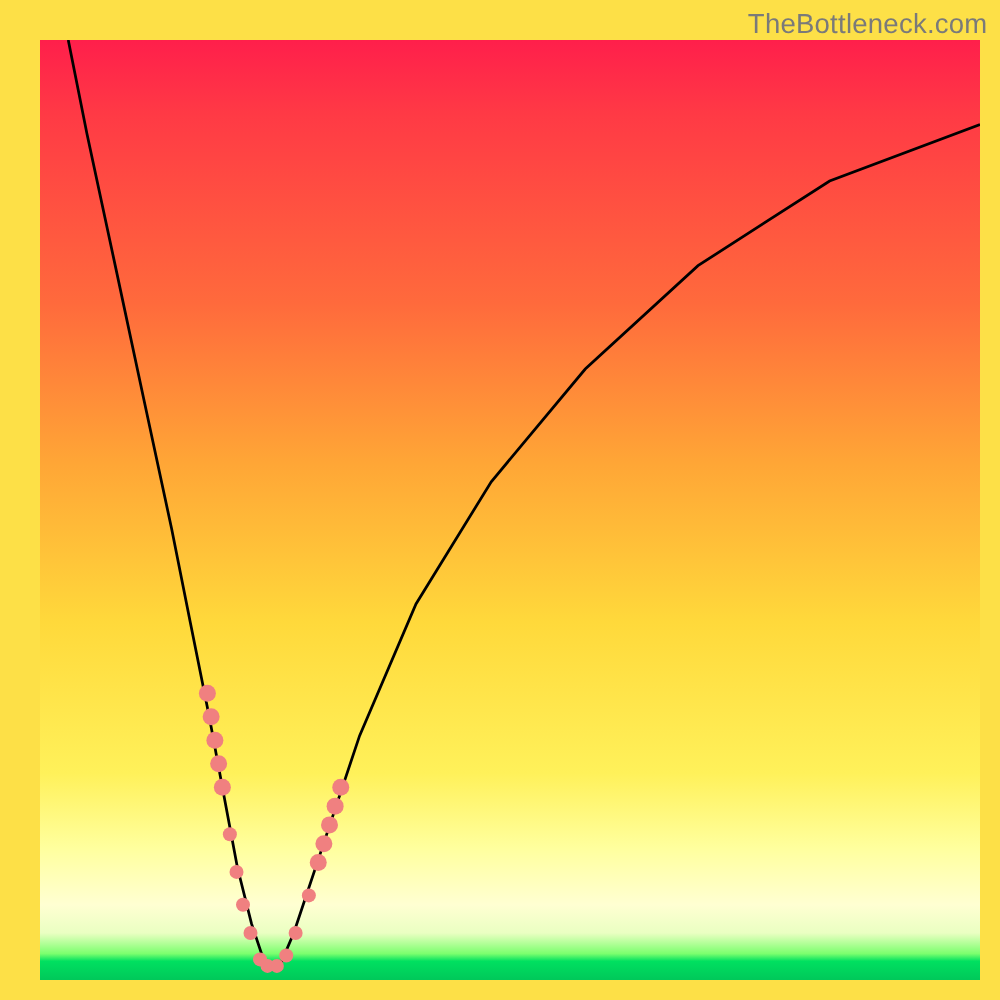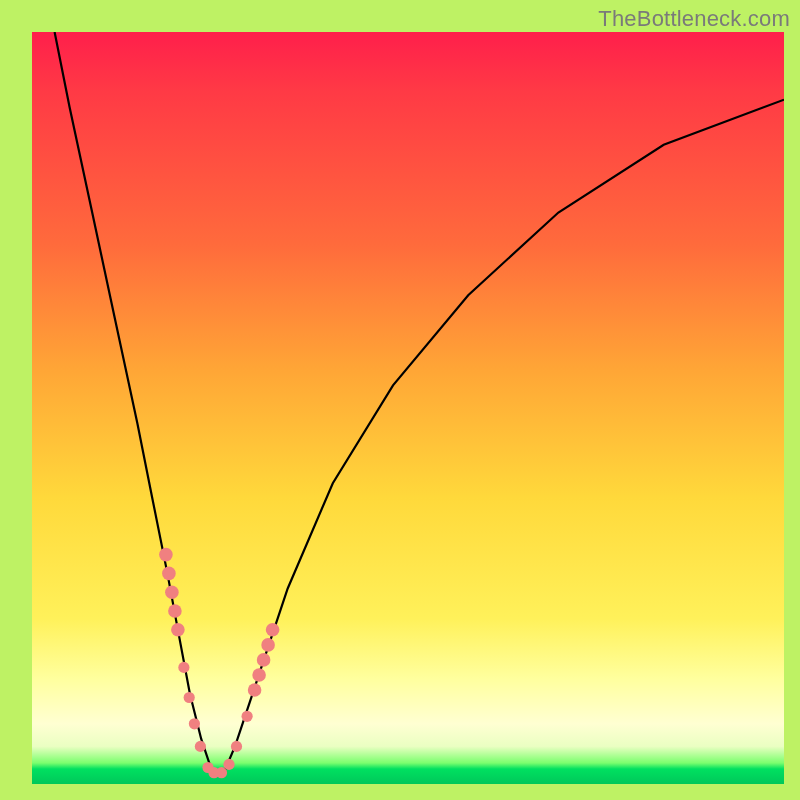--- a/index.html
+++ b/index.html
@@ -8,21 +8,21 @@
     width: 800px;
     height: 800px;
     overflow: hidden;
     background: #000;
     font-family: Arial, Helvetica, sans-serif;
   }
   .frame {
     position: absolute;
     left: 0; top: 0;
     width: 800px; height: 800px;
-    background: #bef264;
+    background: #fde047;
   }
   .plot {
     position: absolute;
     left: 32px;
     top: 32px;
     width: 752px;
     height: 752px;
     
     background: linear-gradient(to bottom,
       #ff1f4b 0%,

